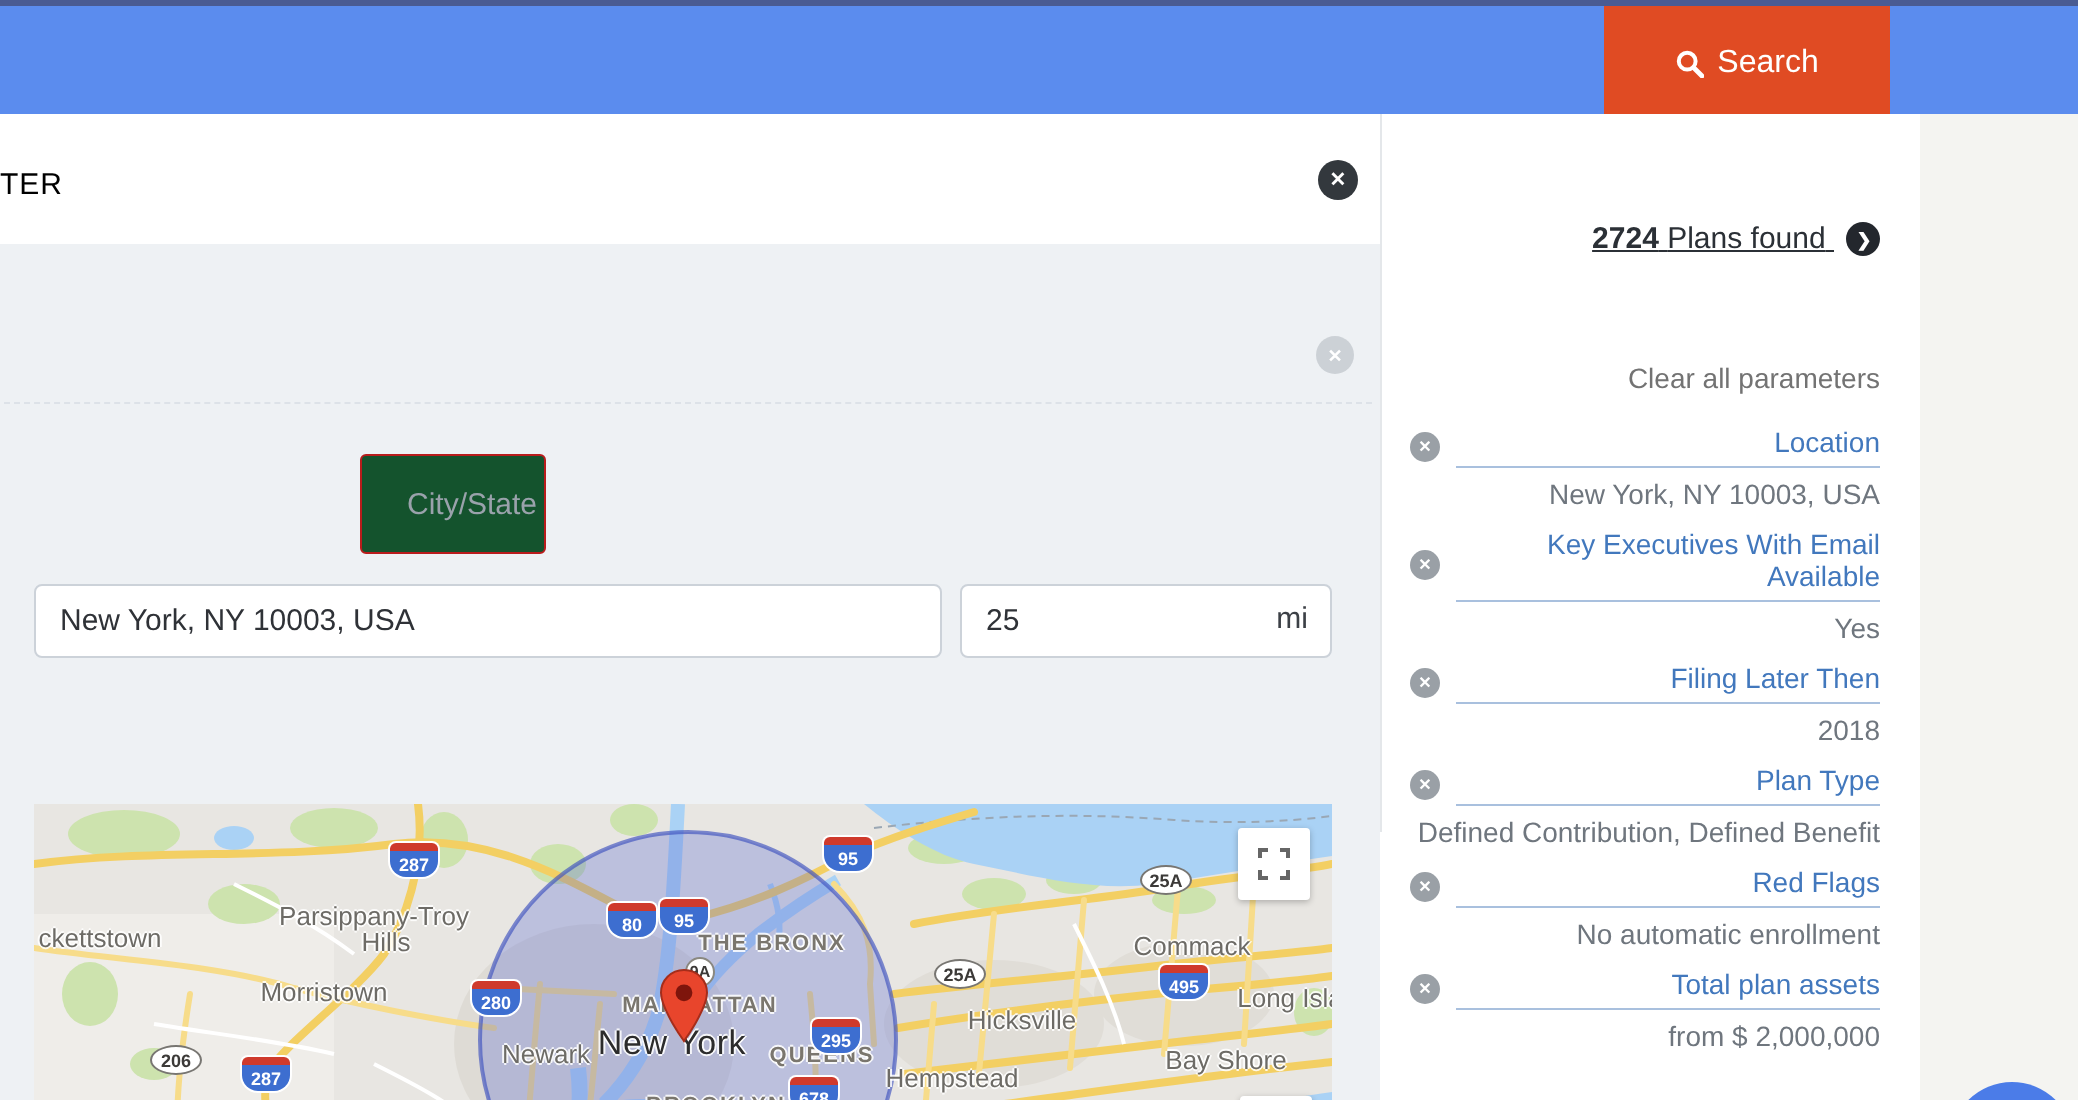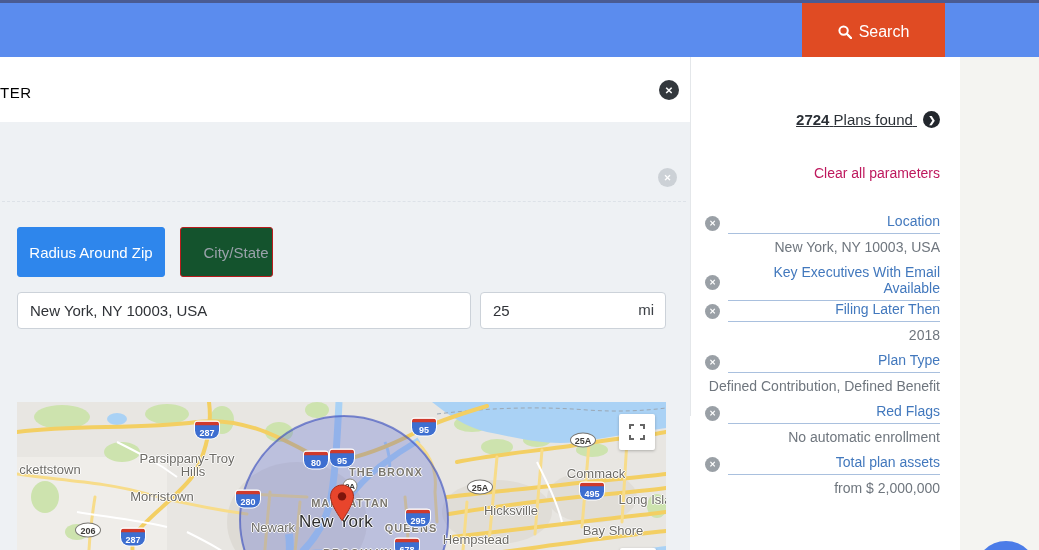--- a/index.html
+++ b/index.html
@@ -75,21 +75,21 @@
 
   
   .sidebar { position:absolute; left:690px; top:57px; width:270px; height:359px; background:#fff;
              border-left:1px solid #e4e7ea; }
   .plans-row { position:absolute; top:54px; right:20px; display:flex; align-items:center; gap:6px; }
   .plans-link { color:#2b3036; font-size:15px; text-decoration:underline; cursor:pointer; }
   .plans-link b { font-weight:bold; }
   .chev-circle { width:17px; height:17px; border-radius:50%; background:#23272d; color:#fff;
                  font-size:9px; font-weight:bold; display:flex; align-items:center;
                  justify-content:center; padding-left:1px; cursor:pointer; }
-  .clear-all { position:absolute; top:108px; right:20px; font-size:14px; color:#be185d; cursor:pointer; }
+  .clear-all { position:absolute; top:124px; right:20px; font-size:14px; color:#737373; cursor:pointer; }
   .filters-list { position:absolute; top:156px; left:14px; right:20px; }
   .frow-top { display:flex; align-items:center; gap:8px; }
   .fx { width:15px; height:15px; min-width:15px; border-radius:50%; background:#9aa0a6; color:#fff;
         font-size:8px; font-weight:bold; display:flex; align-items:center;
         justify-content:center; cursor:pointer; }
   .flabel { flex:1; text-align:right; color:#4278bd; font-size:14px; padding-bottom:4px;
             border-bottom:1px solid #a9c0de; cursor:pointer; text-decoration:none; }
   .fval { text-align:right; color:#6f767e; font-size:14px; margin-top:5px; margin-bottom:9px; }
 
   .right-strip { position:absolute; left:960px; top:57px; width:79px; height:493px; background:#f4f4f1; }
@@ -112,21 +112,20 @@
   </div>
 
   <div class="left-panel">
     <span class="panel-title">TER</span>
     <div class="close-dark">✕</div>
 
     <div class="panel-gray">
       <div class="close-faint">✕</div>
       <div class="dashed-divider"></div>
 
-      <button class="tab tab-active">Radius Around Zip</button>
       <button class="tab tab-inactive">City/State</button>
 
       <input class="loc-input" type="text" value="New York, NY 10003, USA" style="">
       <div class="radius-wrap">
         <input class="radius-input" type="text" value="25" style="">
         <span class="radius-unit">mi</span>
       </div>
 
       <div class="map">
         <svg class="base" width="649" height="213" viewBox="0 0 649 213">
@@ -274,20 +273,21 @@
             <span class="fx">✕</span>
             <a class="flabel">Location</a>
           </div>
           <div class="fval">New York, NY 10003, USA</div>
         </div>
         <div class="frow">
           <div class="frow-top">
             <span class="fx">✕</span>
             <a class="flabel">Key Executives With Email Available</a>
           </div>
+          <div class="fval">Yes</div>
         </div>
         <div class="frow">
           <div class="frow-top">
             <span class="fx">✕</span>
             <a class="flabel">Filing Later Then</a>
           </div>
           <div class="fval">2018</div>
         </div>
         <div class="frow">
           <div class="frow-top">

